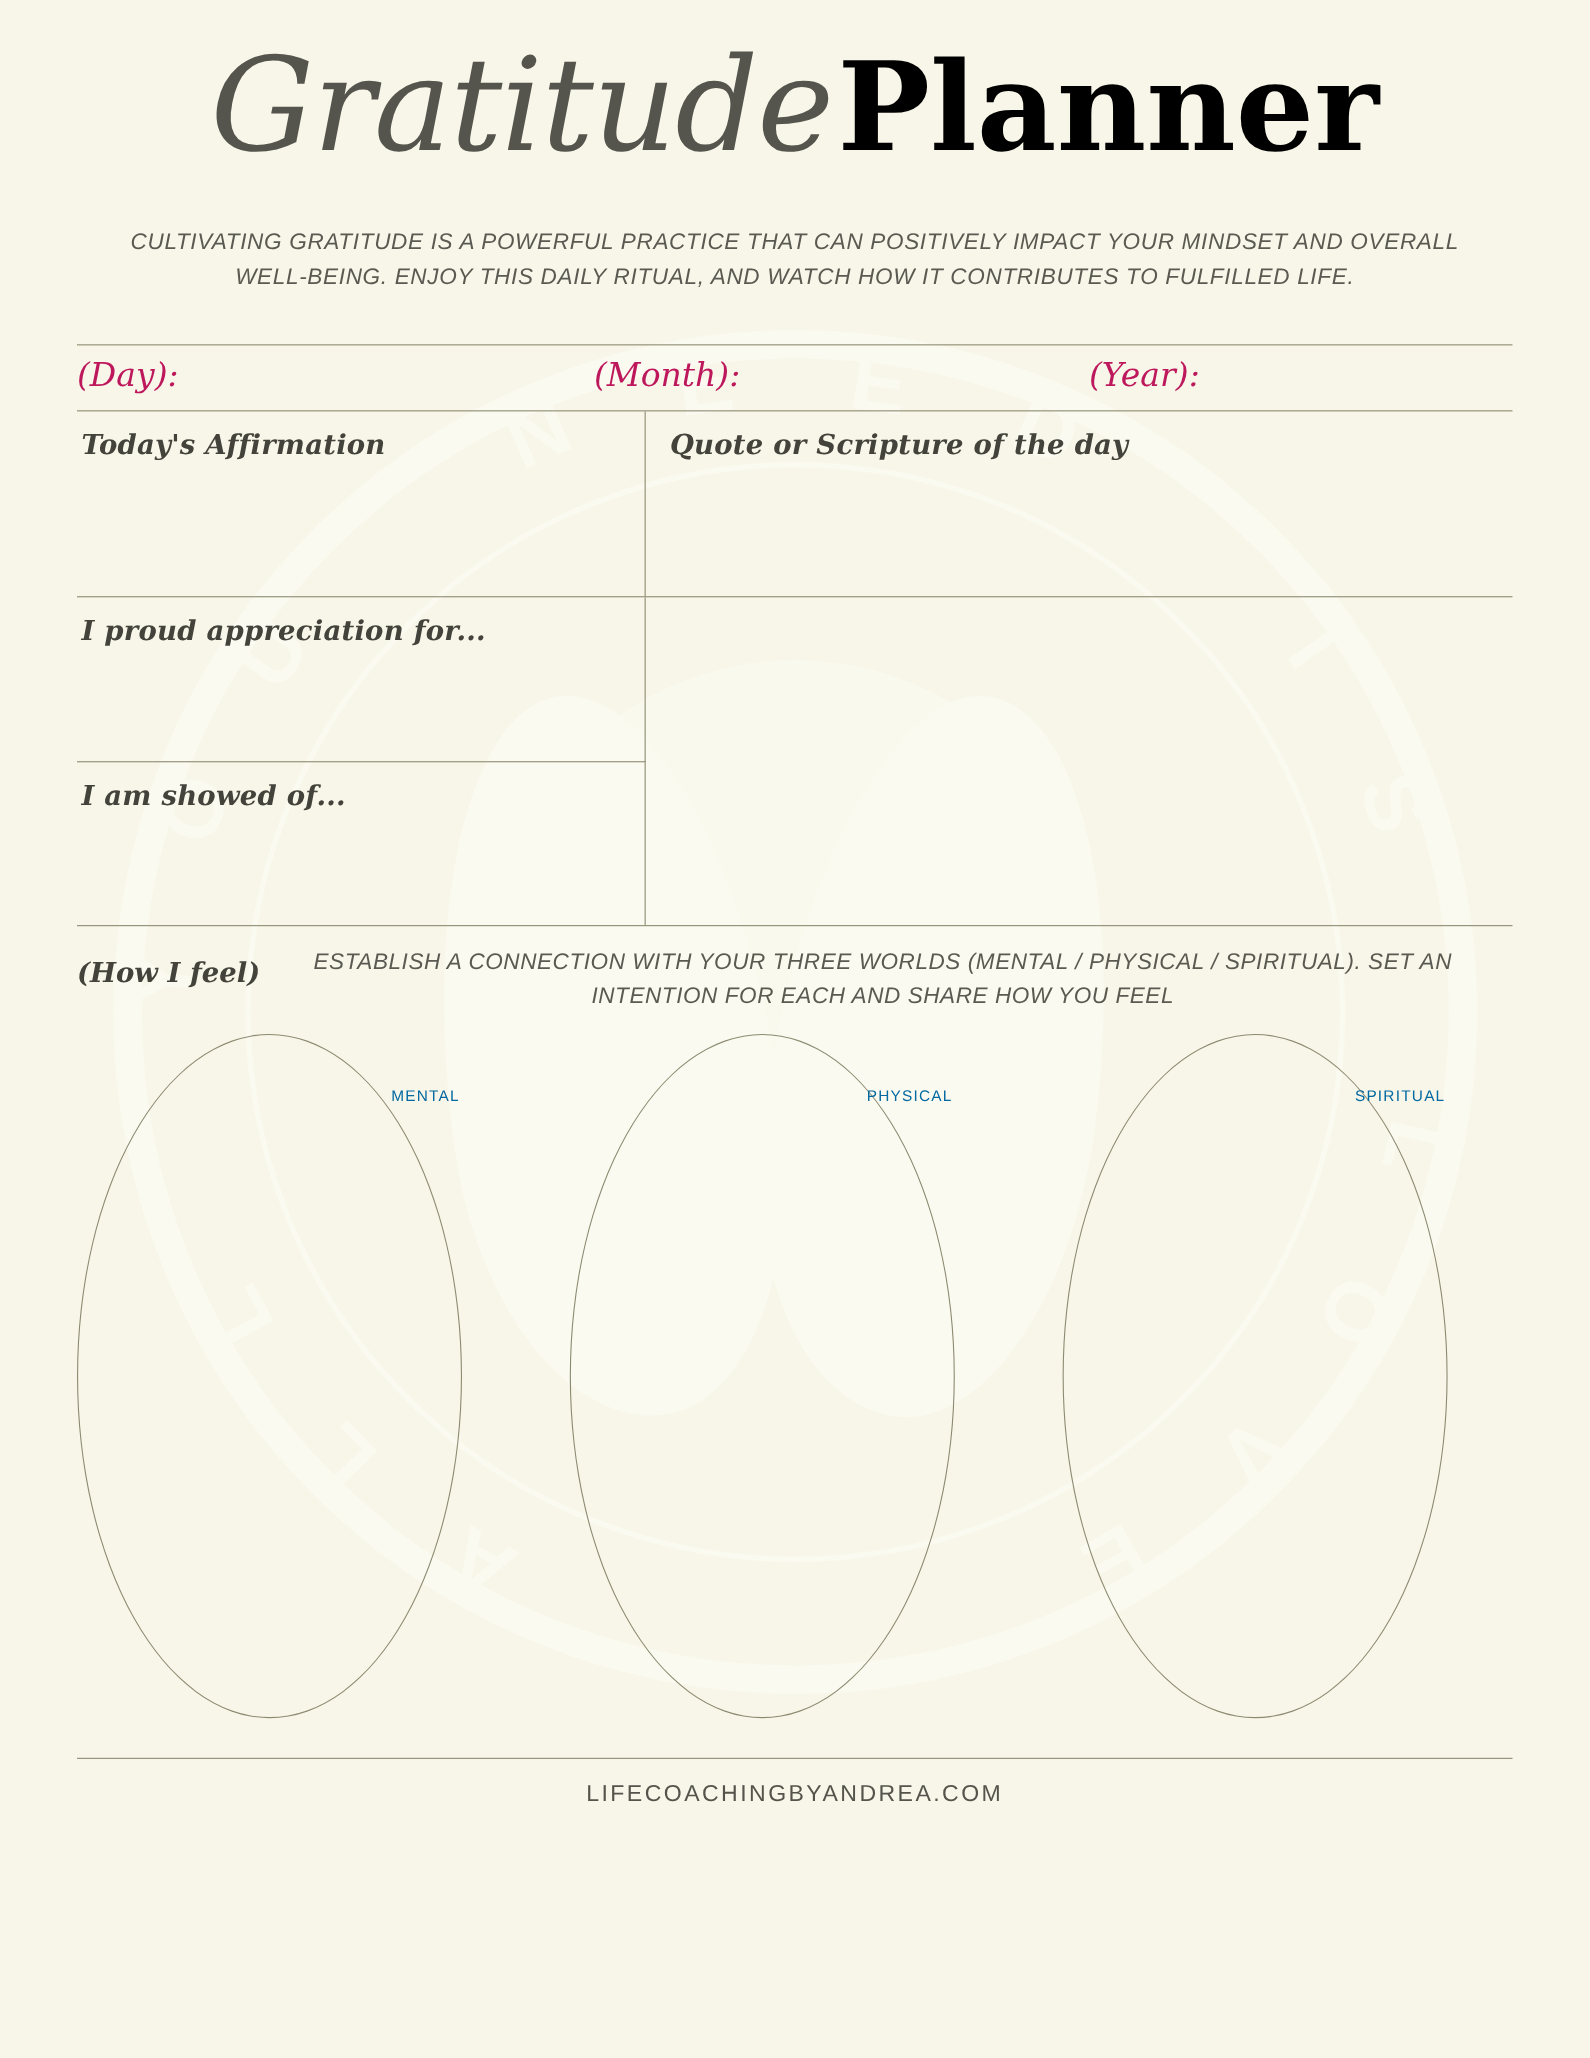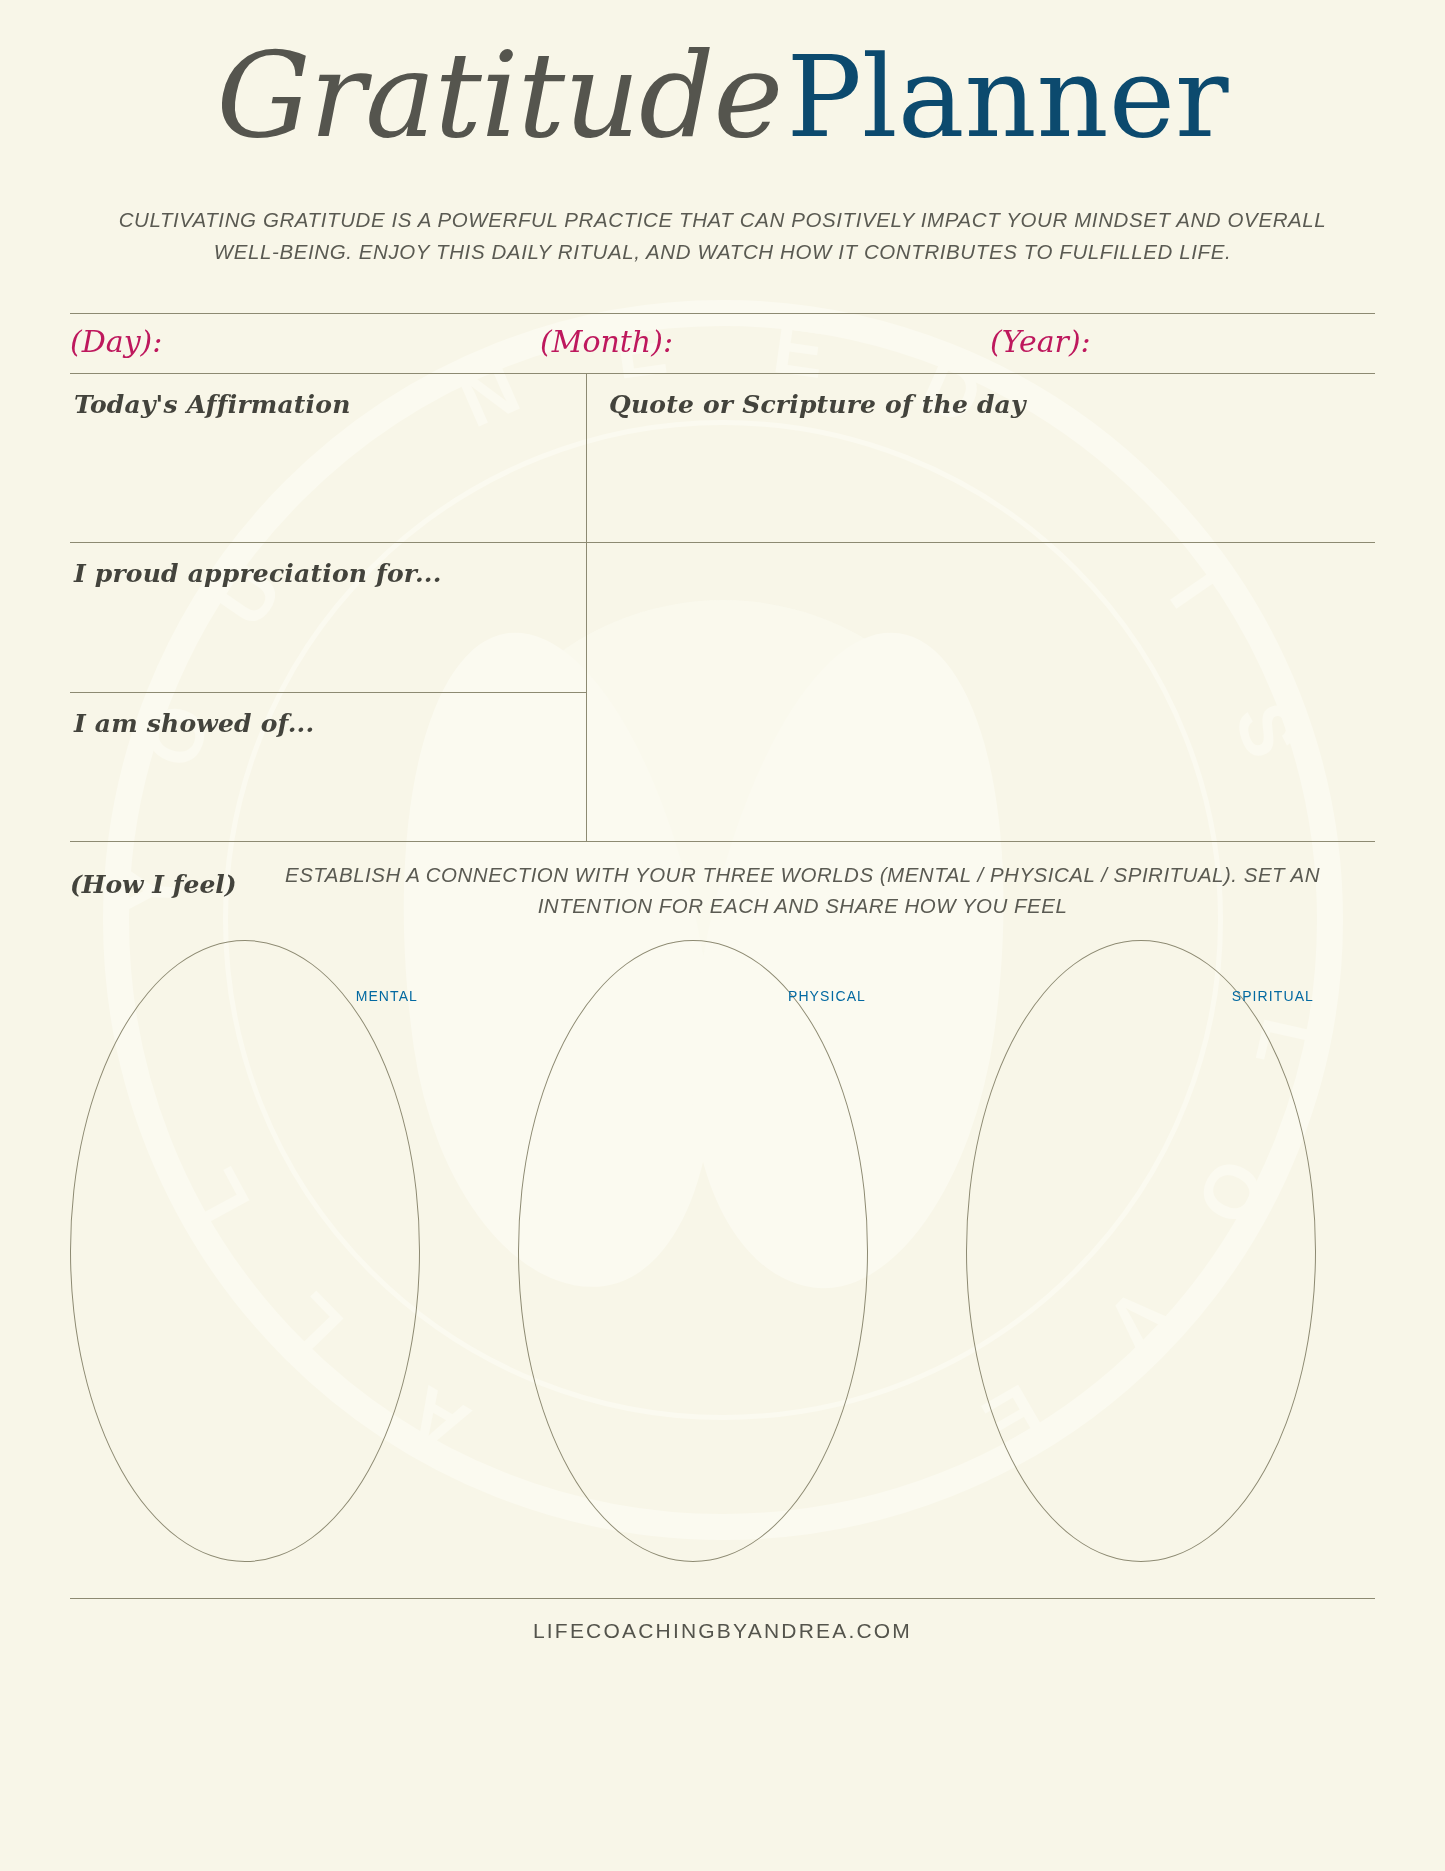--- a/index.html
+++ b/index.html
@@ -97,23 +97,23 @@
   .title .word1 {
     font-family: "DejaVu Serif", serif;
     font-style: italic;
     font-weight: normal;
     font-size: 118px;
     color: #55554e;
     letter-spacing: -1px;
   }
   .title .word2 {
     font-family: "DejaVu Serif", serif;
-    font-weight: normal;
+    font-weight: bold;
     font-size: 112px;
-    color: #0c4a6e;
+    color: #000000;
     margin-left: 4px;
   }
 
   .intro {
     margin: 46px auto 0 auto;
     width: 1260px;
     text-align: center;
     font-style: italic;
     font-size: 20.5px;
     letter-spacing: .6px;

